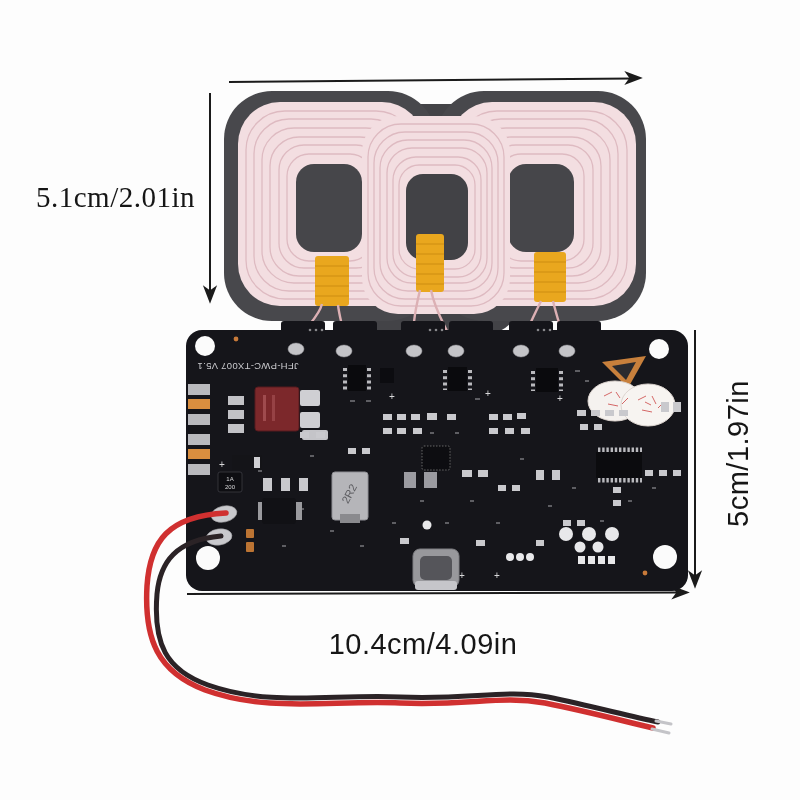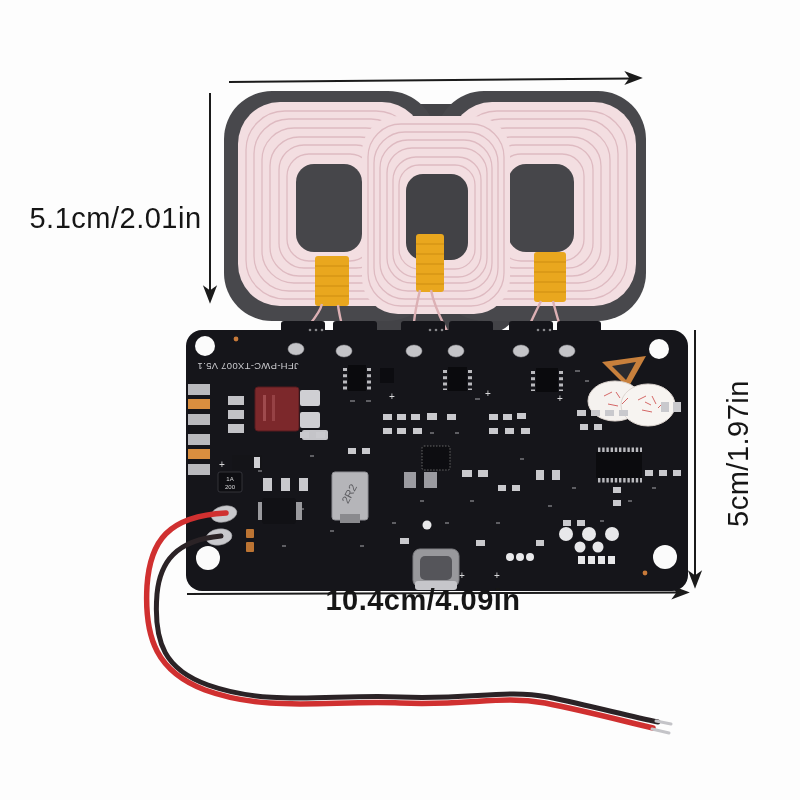--- a/index.html
+++ b/index.html
@@ -1,23 +1,23 @@
 <!DOCTYPE html>
 <html><head>
 <meta charset="utf-8">
 <style>
   html,body{margin:0;padding:0;background:#ffffff;}
   #stage{position:relative;width:800px;height:800px;background:#fdfdfd;overflow:hidden;
          font-family:"Liberation Sans", sans-serif;}
   .dim{position:absolute;font-size:29px;color:#161616;letter-spacing:.5px;white-space:nowrap;}
   .dim.center{text-align:center;}
   #dim-top{left:250px;top:34px;width:320px;}
-  #dim-left{left:28px;top:202px;width:175px;}
+  #dim-left{left:28px;top:181px;width:175px;font-family:Liberation Serif, serif;}
   #dim-right{left:598px;top:437px;width:280px;transform:rotate(-90deg);}
-  #dim-bottom{left:258px;top:584px;width:330px;font-weight:bold;}
+  #dim-bottom{left:258px;top:628px;width:330px;}
   svg{position:absolute;left:0;top:0;}
 </style>
 </head>
 <body>
 
 <div id="stage">
 
   <svg width="800" height="800" viewBox="0 0 800 800">
 
     <g stroke="#1b1b1b" stroke-width="2" fill="#1b1b1b">

